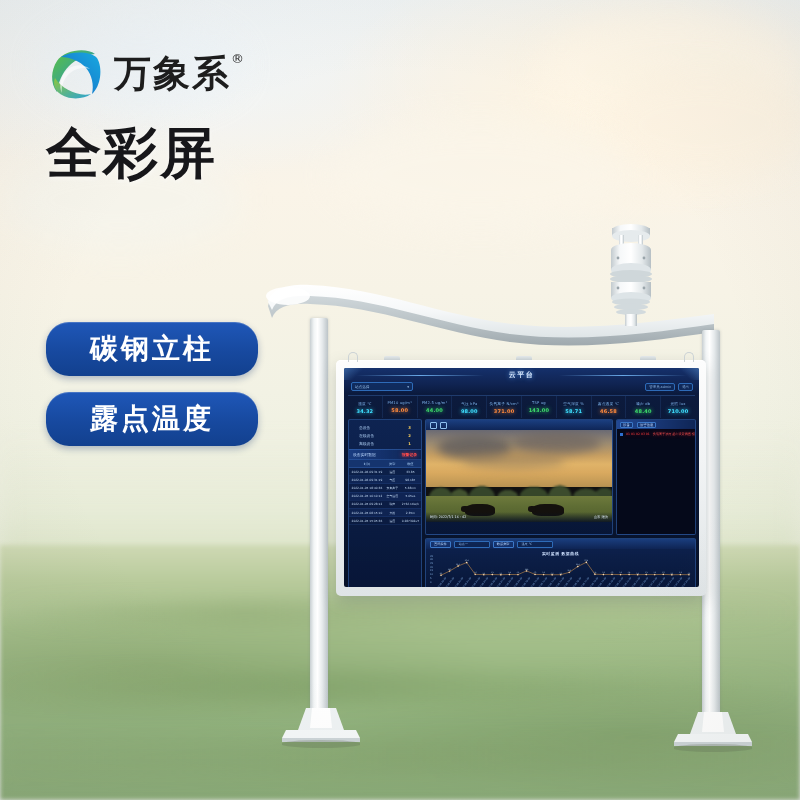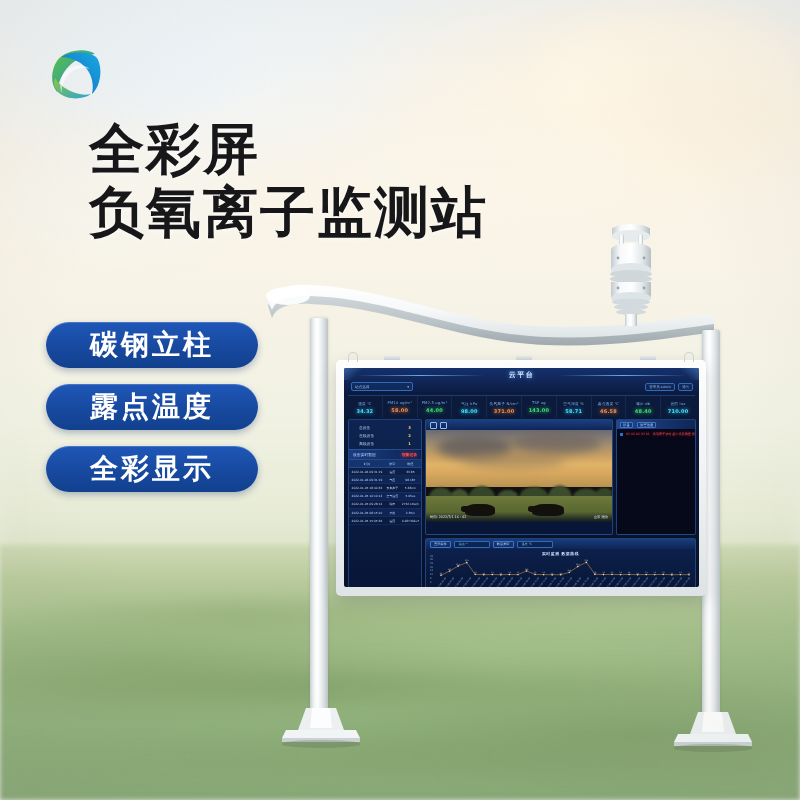--- a/index.html
+++ b/index.html
@@ -57,31 +57,30 @@
     font-family:"DejaVu Sans","Liberation Sans",sans-serif;line-height:1;
     position:relative;
   }
   .brand-r{
     position:absolute;right:-15px;top:-3px;font-size:13px;font-weight:normal;color:#2a2a2a;
   }
 
   .headline{position:absolute;left:46px;top:122px;}
   .hl{
     font-size:55px;font-weight:bold;color:#17171a;line-height:1.15;letter-spacing:2px;
-    font-family:Liberation Mono, monospace;
+    font-family:Liberation Serif, serif;
     text-shadow:0 2px 5px rgba(255,255,255,.55);
     white-space:nowrap;
-    margin-left:43px;
   }
   .hl2{font-size:55px;}
 
   
   .pills{position:absolute;left:46px;top:322px;display:flex;flex-direction:column;gap:16px;}
   .pill{
-    width:212px;height:46px;border-radius:23px;
+    width:212px;height:54px;border-radius:23px;
     background:linear-gradient(180deg,#1f57b8 0%, #17499f 55%, #12408e 100%);
     box-shadow:0 3px 7px rgba(20,50,110,.30), inset 0 1px 0 rgba(255,255,255,.18);
     display:flex;align-items:center;justify-content:center;
     color:#fff;font-size:28px;font-weight:bold;letter-spacing:3px;
     font-family:"DejaVu Sans","Liberation Sans",sans-serif;
     user-select:none;
   }
 
   
   .station{position:absolute;left:0;top:0;width:800px;height:800px;}
@@ -673,26 +672,28 @@
         <linearGradient id="gC" x1="0" y1="0" x2="1" y2="1">
           <stop offset="0%" stop-color="#8cc63f"></stop>
             <stop offset="100%" stop-color="#2aa3d4"></stop>
         </linearGradient>
       </defs>
       <path d="M9,17 C16,6 38,3 47,10 C38,11 28,15 21,22 C14,29 10,39 9,48 C2,39 3,26 9,17 Z" fill="url(#gA)"></path>
       <path d="M49,14 C55,24 53,42 44,50 C46,41 44,31 38,24 C32,17 22,13 13,13 C23,7 42,7 49,14 Z" fill="url(#gB)"></path>
       <path d="M7,34 C14,45 30,53 43,50 C35,56 19,56 11,49 C6,45 5,39 7,34 Z" fill="url(#gC)"></path>
       <path d="M20,25 C27,20 36,20 42,25 C36,23 28,24 22,29 C16,34 13,42 14,49 C10,42 13,31 20,25 Z" fill="#ffffff" opacity=".55"></path>
     </svg>
+    <div class="brand-name">
+      <span>万象系</span>
+      <span class="brand-r">®</span>
+    </div>
   </div>
 
   <div class="headline">
     <div class="hl">全彩屏</div>
-    <div class="hl hl2">负氧离子监测站</div>
   </div>
 
   <div class="pills" id="pills">
       <div class="pill">碳钢立柱</div>
       <div class="pill">露点温度</div>
-      <div class="pill">全彩显示</div>
     </div>
 
 </div>
 
 </body></html>

